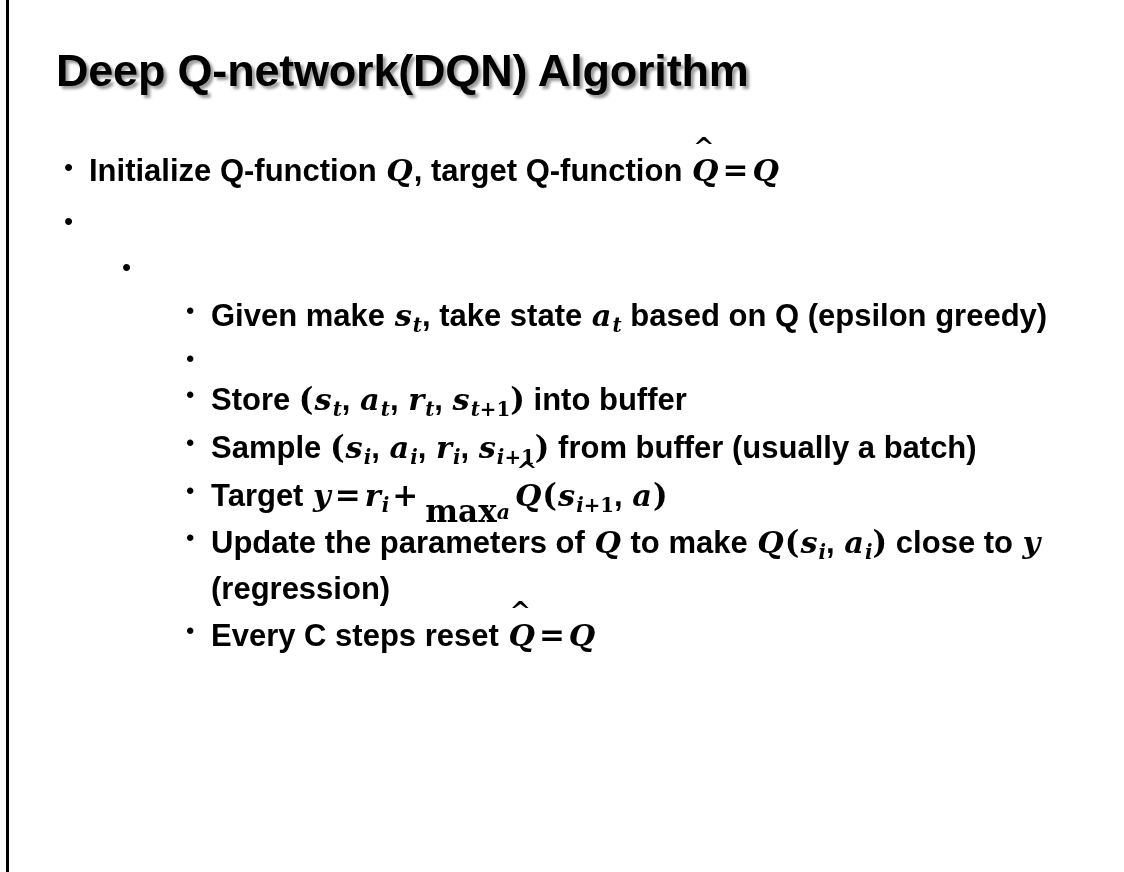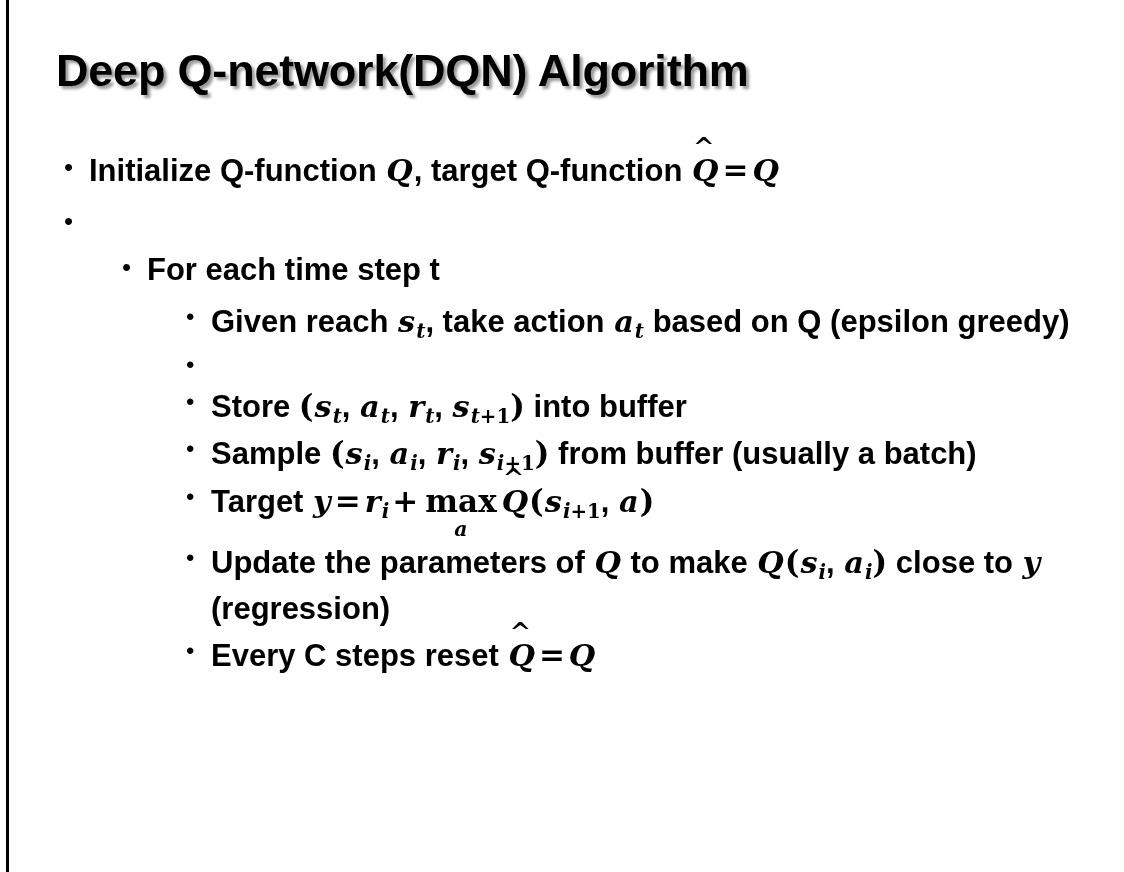--- a/index.html
+++ b/index.html
@@ -117,27 +117,26 @@
     top: -0.52em;
     left: 50%;
     transform: translateX(-56%);
     font-family: "DejaVu Serif", "Liberation Serif", serif;
     font-style: normal;
     font-size: 0.85em;
     line-height: 1;
   }
   .maxop {
     display: inline-flex;
-    flex-direction: column;
     align-items: center;
     vertical-align: baseline;
     line-height: 1;
     padding: 0 4px;
     position: relative;
-    top: 0;
+    top: 16px;
   }
   .maxop .lim {
     font-family: "DejaVu Serif", "Liberation Serif", serif;
     font-style: normal;
     font-size: 1em;
     line-height: 1;
   }
   .maxop .sublim {
     font-family: "DejaVu Serif", "Liberation Serif", serif;
     font-style: italic;
@@ -158,25 +157,24 @@
   <div class="body-list">
       <div class="bullet-row lvl1">
         <span class="dot">•</span>
         <span class="txt"><span>Initialize Q-function </span><span class="m">Q</span><span>, target Q-function </span><span class="m hat"><span>Q</span><span class="hat-mark">^</span></span><span class="op">=</span><span class="m">Q</span></span>
       </div>
       <div class="bullet-row lvl1">
         <span class="dot">•</span>
       </div>
       <div class="bullet-row lvl2">
         <span class="dot">•</span>
-        <span class="txt"><span>For each time step t</span></span>
-      </div>
-      <div class="bullet-row lvl3">
-        <span class="dot">•</span>
-        <span class="txt"><span>Given reach </span><span><span class="m">s</span><sub class="sb"><span>t</span></sub></span><span>, take action </span><span><span class="m">a</span><sub class="sb"><span>t</span></sub></span><span> based on Q (epsilon greedy)</span></span>
+      </div>
+      <div class="bullet-row lvl3">
+        <span class="dot">•</span>
+        <span class="txt"><span>Given make </span><span><span class="m">s</span><sub class="sb"><span>t</span></sub></span><span>, take state </span><span><span class="m">a</span><sub class="sb"><span>t</span></sub></span><span> based on Q (epsilon greedy)</span></span>
       </div>
       <div class="bullet-row lvl3">
         <span class="dot">•</span>
       </div>
       <div class="bullet-row lvl3">
         <span class="dot">•</span>
         <span class="txt"><span>Store </span><span class="paren">(</span><span><span class="m">s</span><sub class="sb"><span>t</span></sub></span><span>, </span><span><span class="m">a</span><sub class="sb"><span>t</span></sub></span><span>, </span><span><span class="m">r</span><sub class="sb"><span>t</span></sub></span><span>, </span><span><span class="m">s</span><sub class="sb"><span>t</span><span class="up">+</span><span class="up">1</span></sub></span><span class="paren">)</span><span> into buffer</span></span>
       </div>
       <div class="bullet-row lvl3">
         <span class="dot">•</span>

